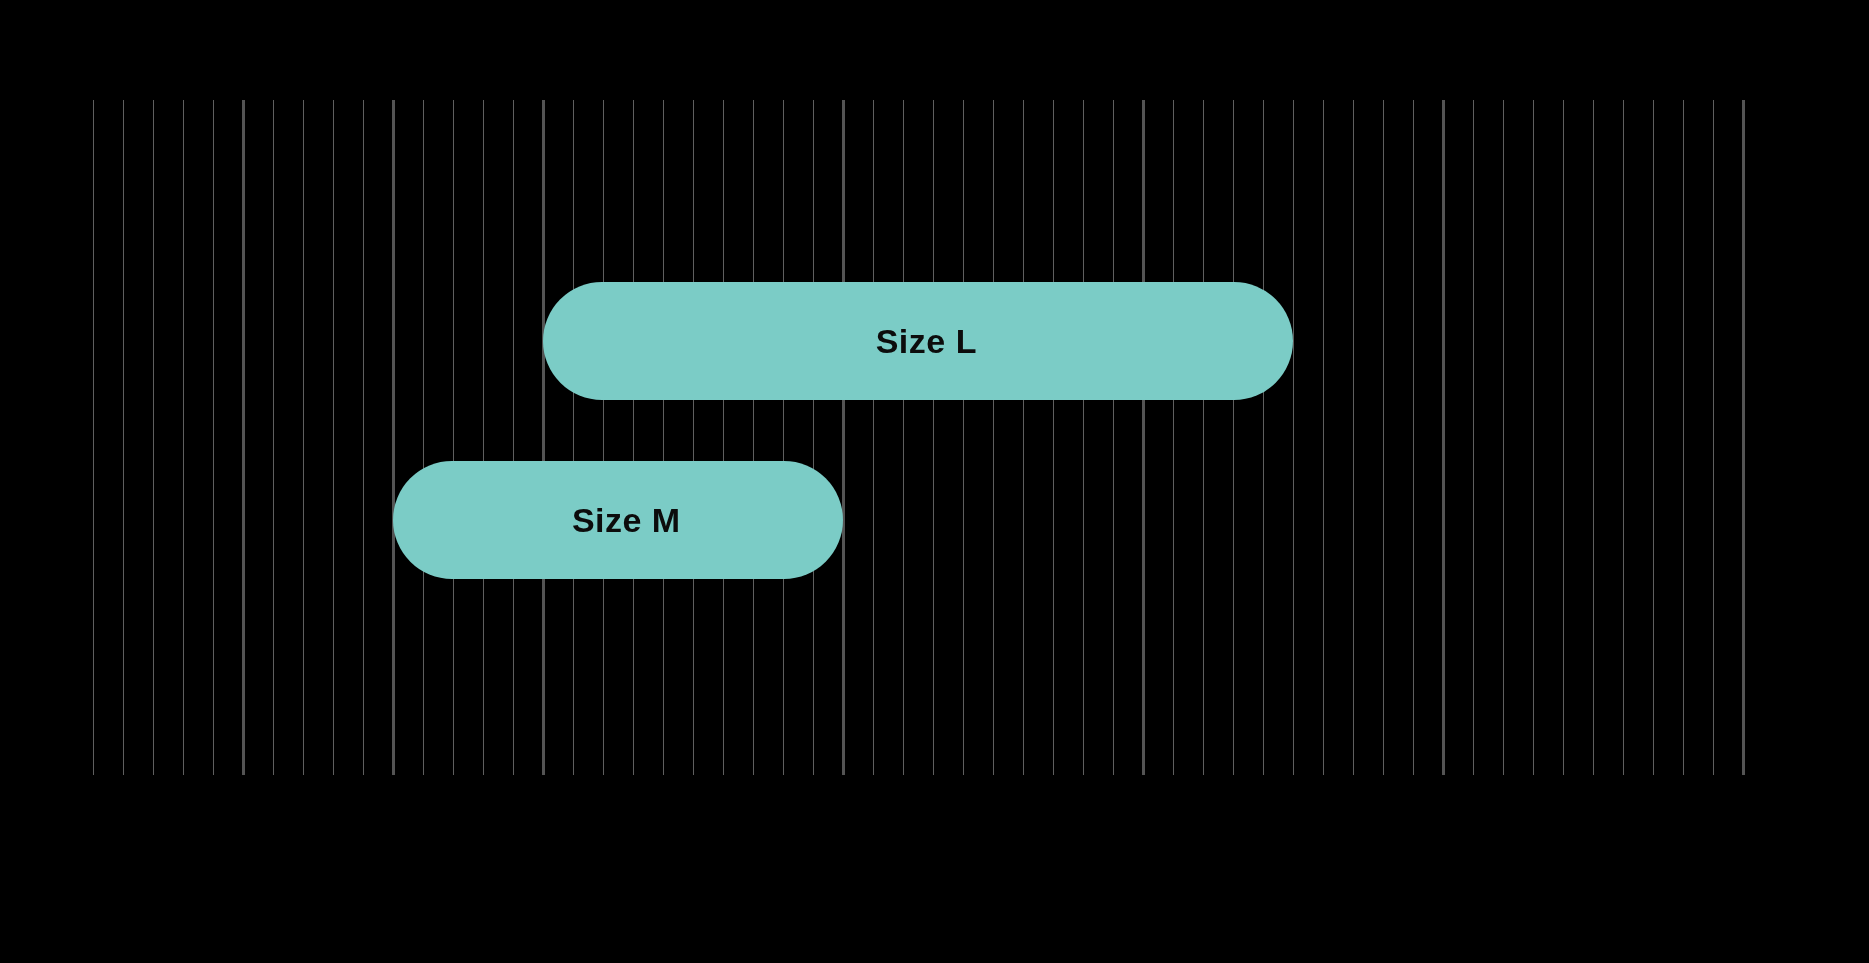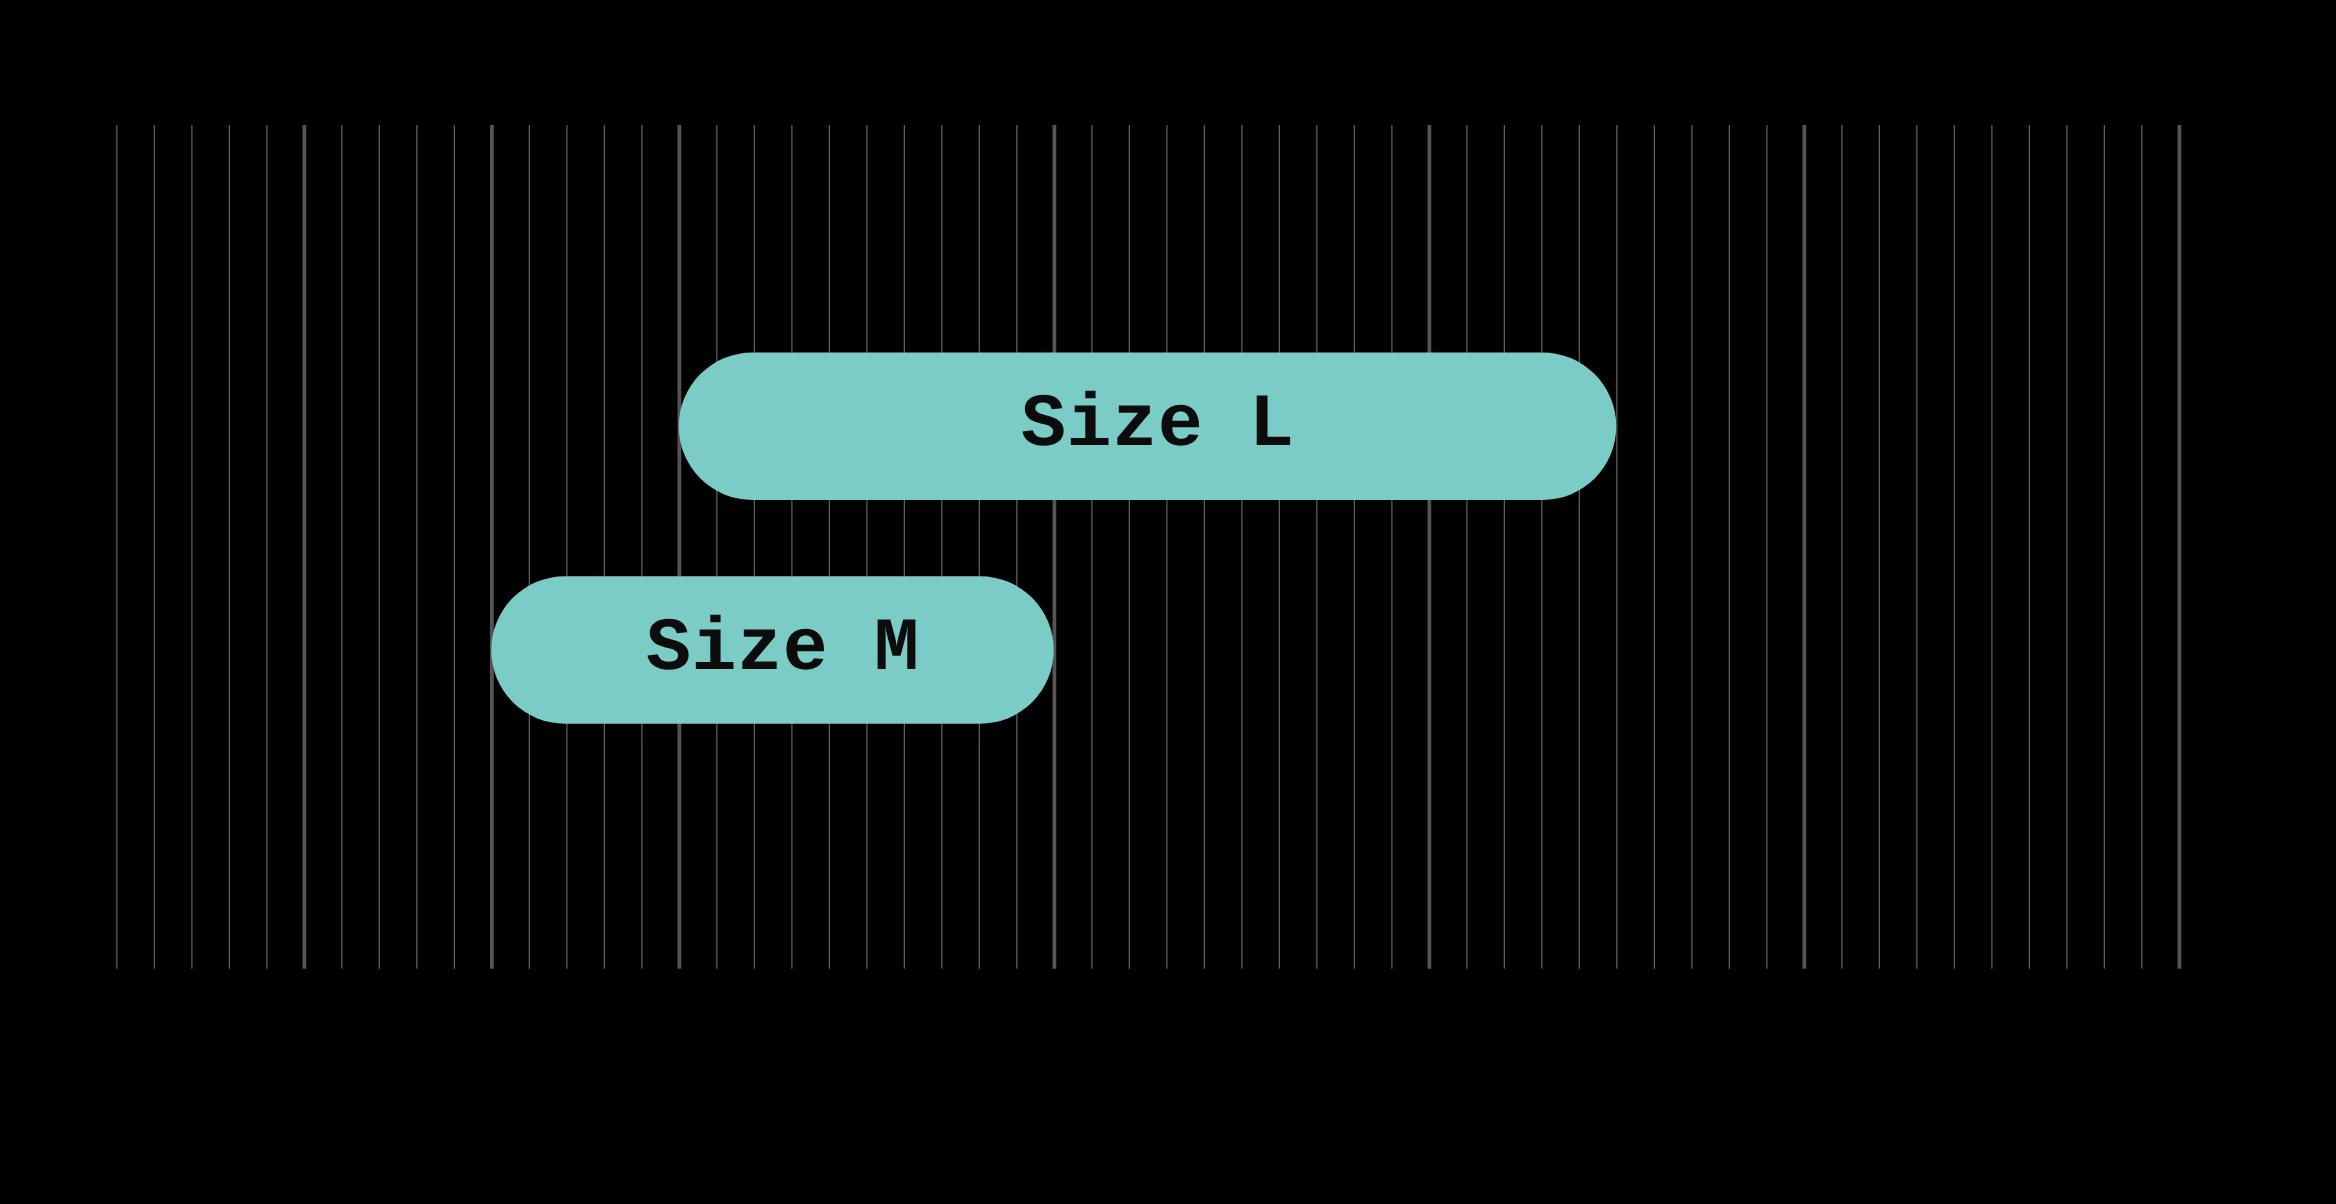--- a/index.html
+++ b/index.html
@@ -32,26 +32,25 @@
   }
   .task-bar {
     position: absolute;
     display: flex;
     align-items: center;
     justify-content: center;
     box-sizing: border-box;
   }
   .task-bar .task-label {
     font-weight: bold;
-    font-size: 60px;
+    font-size: 34px;
     line-height: 1;
     letter-spacing: 0.5px;
     white-space: nowrap;
     transform: translateX(8px);
-    font-family: Liberation Mono, monospace;
   }
 </style>
 </head>
 <body>
 
 <div id="stage">
   <div class="chart-area">
     <div id="gridlines">
         <div class="gridline" style="left: 93.3px; top: 100px; height: 675px; background: rgb(95, 95, 95);"></div>
         <div class="gridline" style="left: 123.3px; top: 100px; height: 675px; background: rgb(95, 95, 95);"></div>

